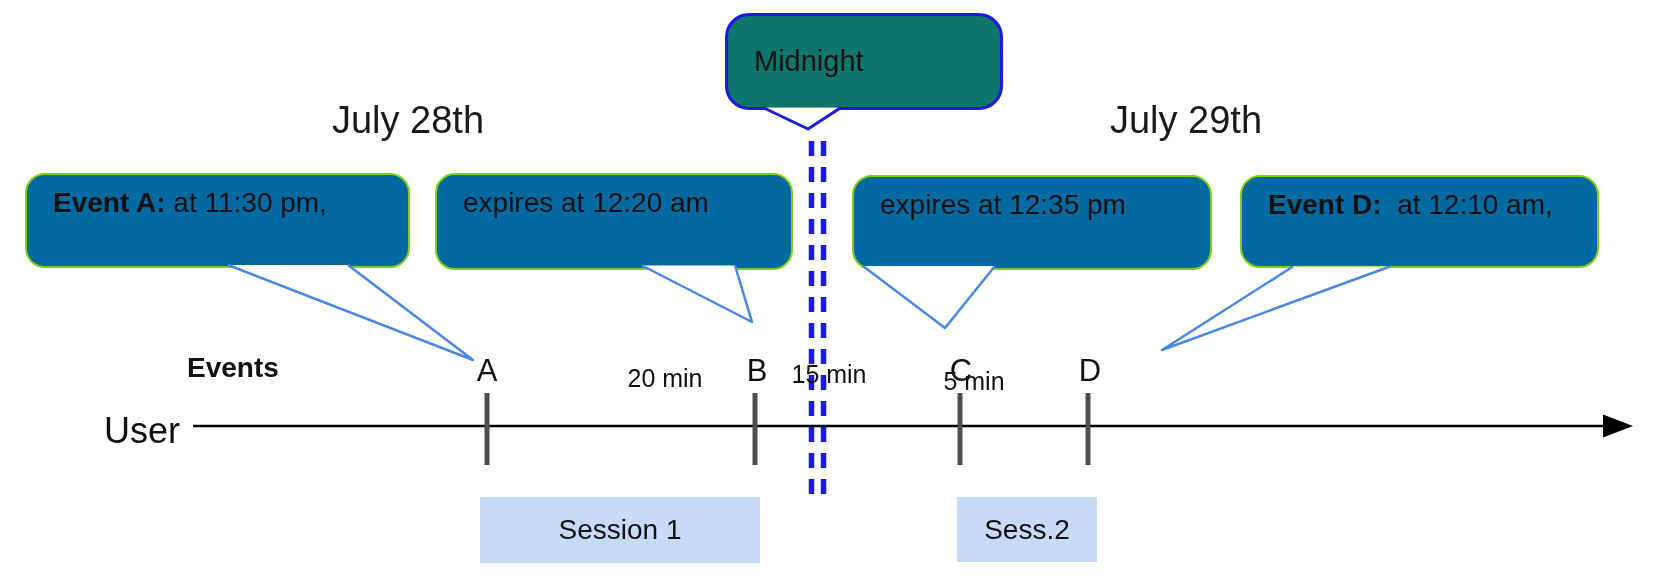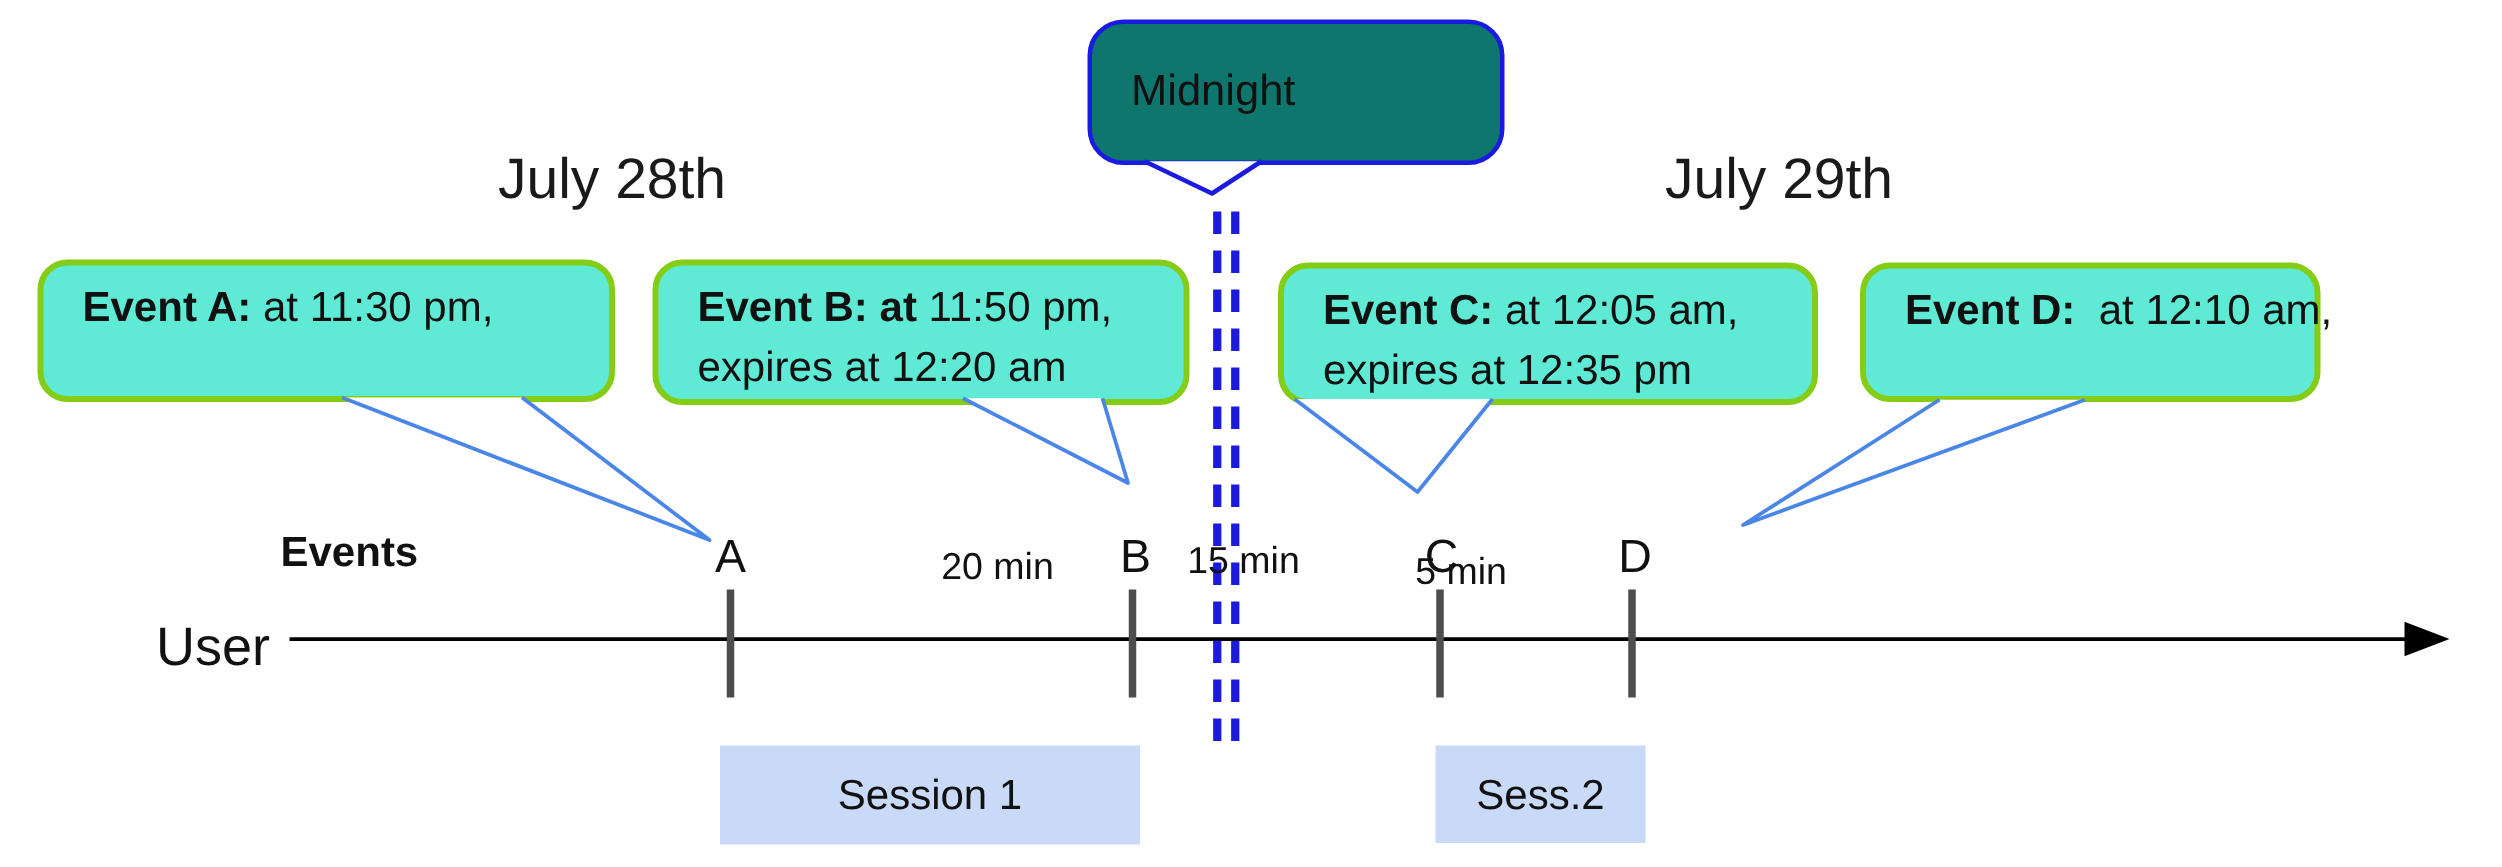--- a/index.html
+++ b/index.html
@@ -26,32 +26,32 @@
     background:#0f766e;
     display:flex;align-items:center;
     padding-left:26px;
     font-size:29px;
     z-index:1;
   }
 
   
   .event-box{
     box-sizing:border-box;
-    background:#5eead4;
-    border:4px solid #84cc16;border-radius:20px;
+    background:#0369a1;
+    border:2px solid #84cc16;border-radius:20px;
     font-size:28px;line-height:40px;
     padding:8px 0 0 26px;
     white-space:nowrap;
     z-index:1;
   }
   .event-box b{font-weight:bold;}
   .box-a{left:25px;top:173px;width:385px;height:95px;}
   .box-b{left:435px;top:173px;width:358px;height:97px;}
   .box-c{left:852px;top:175px;width:360px;height:95px;}
-  .box-d{left:1240px;top:175px;width:307px;height:93px;}
+  .box-d{left:1240px;top:175px;width:359px;height:93px;}
 
   
   .events-label{left:187px;top:352px;font-size:28px;z-index:3;font-weight:bold;}
   .user-label{left:104px;top:410px;font-size:36px;z-index:3;}
 
   
   .tick-letter{font-size:31px;top:353px;z-index:3;white-space:nowrap;}
   .letter-a{left:487px;}
   .letter-b{left:757px;}
   .letter-c{left:961px;}
@@ -82,25 +82,23 @@
   <div class="abs centered date-label" style="left:1186px;top:99px;">July 29th</div>
 
   <div class="abs midnight-box">
     <span>Midnight</span>
   </div>
 
   <div class="abs event-box box-a">
     <div><b>Event A:</b><span> at 11:30 pm,</span></div>
   </div>
   <div class="abs event-box box-b">
-    <div><b>Event B: at</b><span> 11:50 pm,</span></div>
     <div>expires at 12:20 am</div>
   </div>
   <div class="abs event-box box-c">
-    <div><b>Event C:</b><span> at 12:05 am,</span></div>
     <div>expires at 12:35 pm</div>
   </div>
   <div class="abs event-box box-d">
     <div><b>Event D:</b><span>&nbsp; at 12:10 am,</span></div>
   </div>
 
   <div class="abs session-box sess-1">
     <span>Session 1</span>
   </div>
   <div class="abs session-box sess-2">

